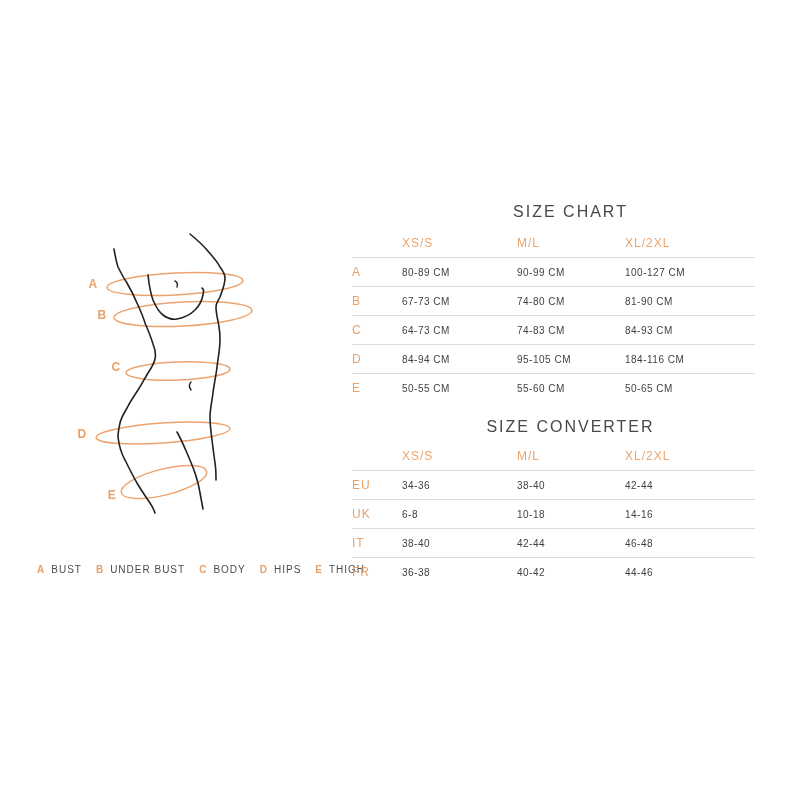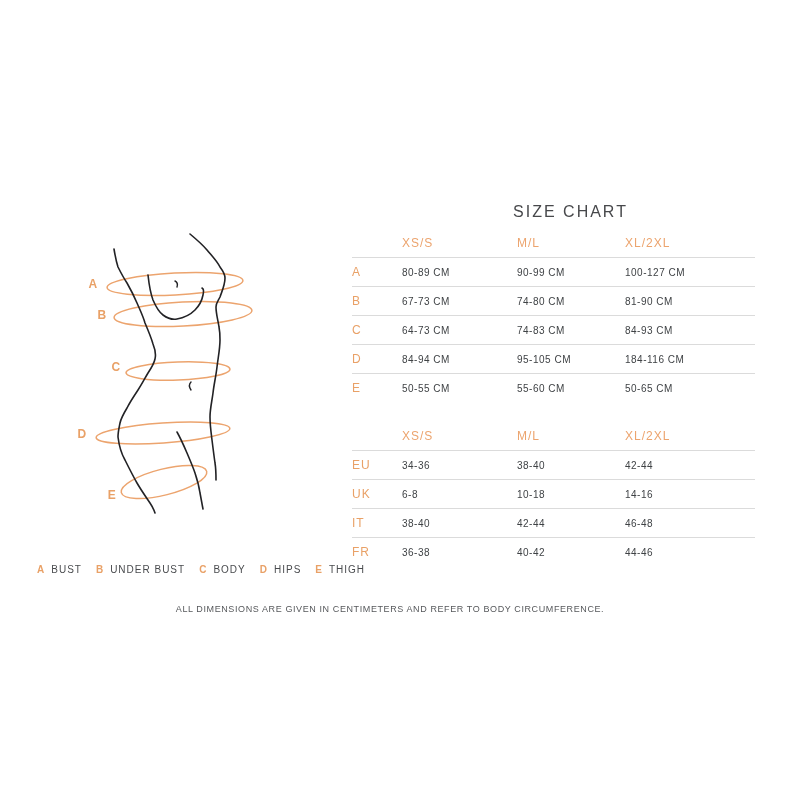--- a/index.html
+++ b/index.html
@@ -194,20 +194,21 @@
       <div class="grid-row data-row">
         <div class="cell label-cell">E</div>
         <div class="cell value-cell">50-55 CM</div>
         <div class="cell value-cell">55-60 CM</div>
         <div class="cell value-cell">50-65 CM</div>
       </div>
     </div>
   </div>
 
   <div class="section section-converter">
+    <h2>SIZE CONVERTER</h2>
     <div>
       <div class="grid-row head-row">
         <div class="cell"></div>
         <div class="cell">XS/S</div>
         <div class="cell">M/L</div>
         <div class="cell">XL/2XL</div>
       </div>
       <div class="grid-row data-row">
         <div class="cell label-cell">EU</div>
         <div class="cell value-cell">34-36</div>
@@ -228,15 +229,14 @@
       </div>
       <div class="grid-row data-row">
         <div class="cell label-cell">FR</div>
         <div class="cell value-cell">36-38</div>
         <div class="cell value-cell">40-42</div>
         <div class="cell value-cell">44-46</div>
       </div>
     </div>
   </div>
 
-  <div class="footnote">ALL DIMENSIONS ARE GIVEN IN CENTIMETERS AND REFER TO BODY CIRCUMFERENCE.</div>
 
 </div>
 
 </body></html>

